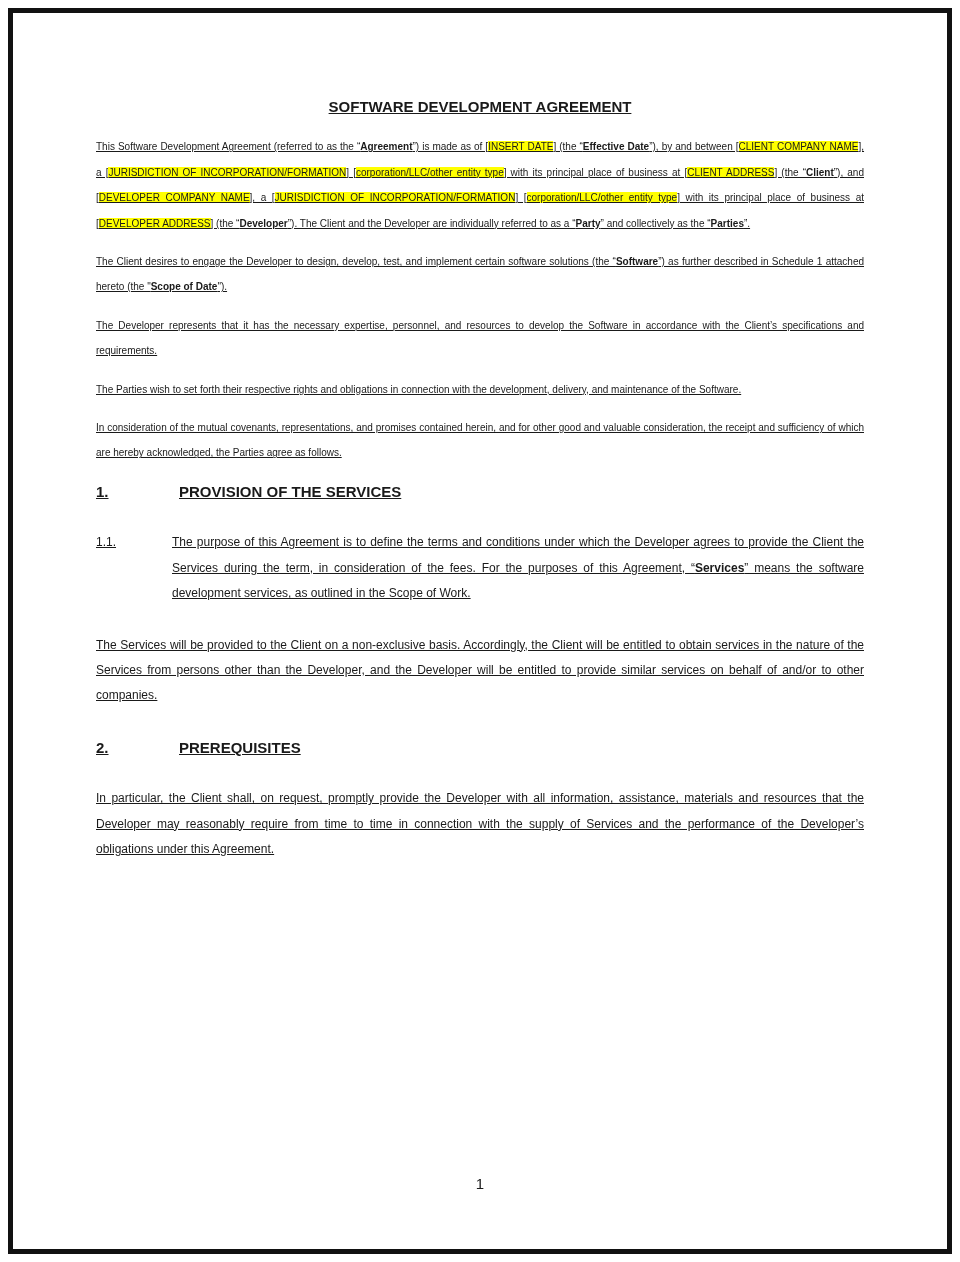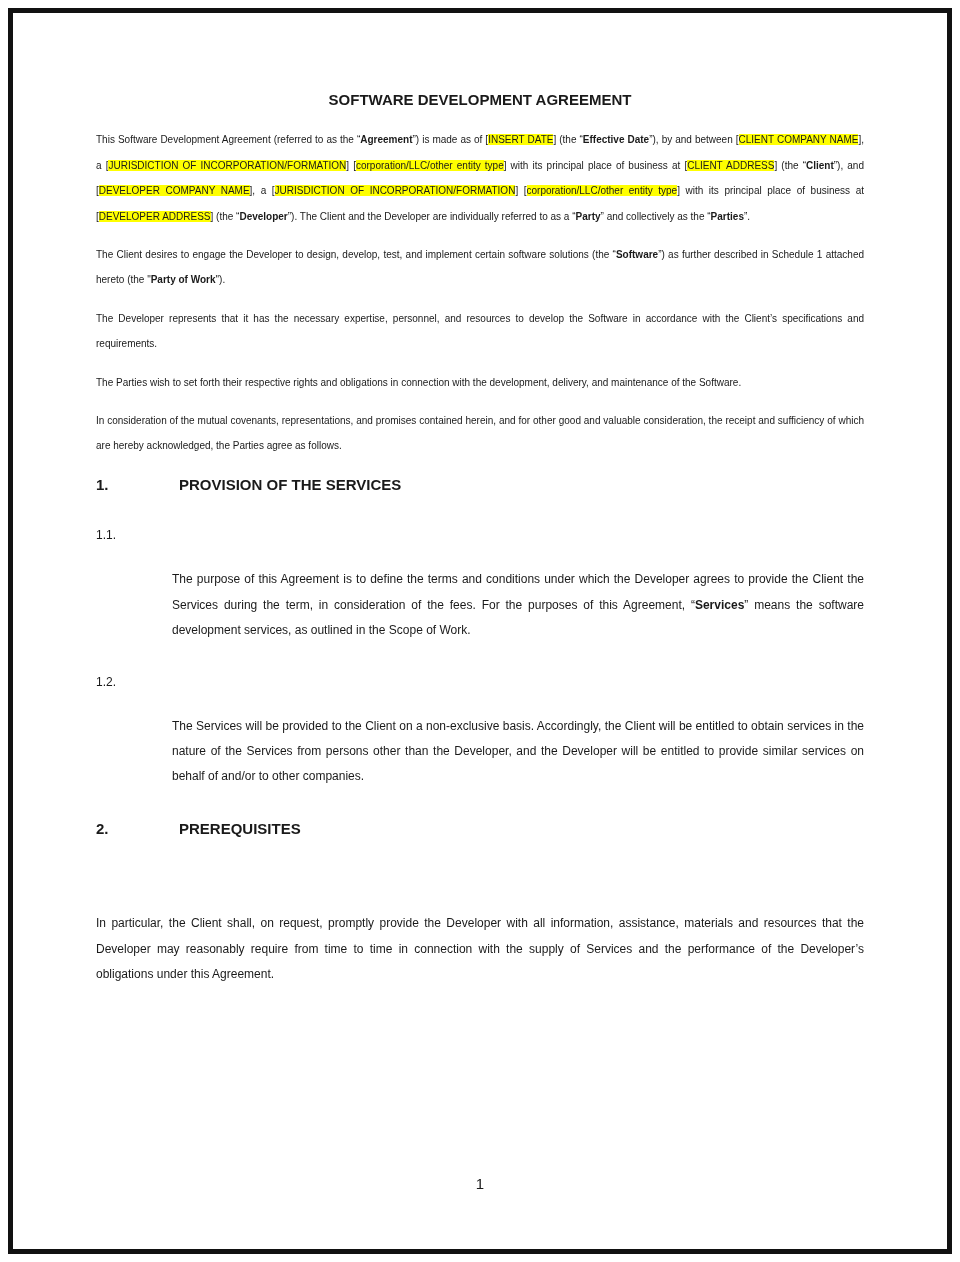--- a/index.html
+++ b/index.html
@@ -14,21 +14,22 @@
   .frame {
     position: absolute;
     left: 8px; top: 8px; right: 8px; bottom: 8px;
     border: 5px solid #111111;
     pointer-events: none;
   }
   .content {
     position: absolute;
     left: 96px;
     right: 96px;
-    top: 87px;
+    top: 94px;
+    text-decoration: underline;
   }
   .doc-title {
     text-align: center;
     font-weight: bold;
     font-size: 15px;
     line-height: 25.4px;
     margin-bottom: 15px;
   }
   .paragraph {
     font-size: 10px;
@@ -51,21 +52,20 @@
     margin-bottom: 26px;
     justify-content: flex-end;
   }
   .num {
     width: 76px;
     flex-shrink: 0;
   }
   .clause-text {
     flex: 1;
     text-align: justify;
-    margin-top: 44px;
   }
   .heading-text { flex: 1; margin-left: 7px; }
   .b { font-weight: bold; }
   .hl { background: #ffff00; }
   .page-number {
     position: absolute;
     top: 1171px;
     left: 0;
     width: 960px;
     text-align: center;
@@ -76,36 +76,35 @@
 </head>
 <body>
 
 <div class="page">
   <div class="frame"></div>
 
   <div class="content">
     <h1 class="doc-title">SOFTWARE DEVELOPMENT AGREEMENT</h1>
 
     <p class="paragraph"><span>This Software Development Agreement (referred to as the “</span><span class="b">Agreement</span><span>”) is made as of [</span><span class="hl">INSERT DATE</span><span>] (the “</span><span class="b">Effective Date</span><span>”), by and between [</span><span class="hl">CLIENT COMPANY NAME</span><span>], a [</span><span class="hl">JURISDICTION OF INCORPORATION/FORMATION</span><span>] [</span><span class="hl">corporation/LLC/other entity type</span><span>] with its principal place of business at [</span><span class="hl">CLIENT ADDRESS</span><span>] (the “</span><span class="b">Client</span><span>”), and [</span><span class="hl">DEVELOPER COMPANY NAME</span><span>], a [</span><span class="hl">JURISDICTION OF INCORPORATION/FORMATION</span><span>] [</span><span class="hl">corporation/LLC/other entity type</span><span>] with its principal place of business at [</span><span class="hl">DEVELOPER ADDRESS</span><span>] (the “</span><span class="b">Developer</span><span>”). The Client and the Developer are individually referred to as a “</span><span class="b">Party</span><span>” and collectively as the “</span><span class="b">Parties</span><span>”.</span></p>
-    <p class="paragraph"><span>The Client desires to engage the Developer to design, develop, test, and implement certain software solutions (the “</span><span class="b">Software</span><span>”) as further described in Schedule 1 attached hereto (the "</span><span class="b">Party of Work</span><span>").</span></p>
+    <p class="paragraph"><span>The Client desires to engage the Developer to design, develop, test, and implement certain software solutions (the “</span><span class="b">Software</span><span>”) as further described in Schedule 1 attached hereto (the "</span><span class="b">Scope of Date</span><span>").</span></p>
     <p class="paragraph"><span>The Developer represents that it has the necessary expertise, personnel, and resources to develop the Software in accordance with the Client’s specifications and requirements.</span></p>
     <p class="paragraph"><span>The Parties wish to set forth their respective rights and obligations in connection with the development, delivery, and maintenance of the Software.</span></p>
     <p class="paragraph"><span>In consideration of the mutual covenants, representations, and promises contained herein, and for other good and valuable consideration, the receipt and sufficiency of which are hereby acknowledged, the Parties agree as follows.</span></p>
 
     <section class="section">
       <div class="heading-row">
         <span class="num">1.</span>
         <span class="heading-text">PROVISION OF THE SERVICES</span>
       </div>
       <div class="clause">
         <span class="num">1.1.</span>
         <div class="clause-text"><span>The purpose of this Agreement is to define the terms and conditions under which the Developer agrees to provide the Client the Services during the term, in consideration of the fees. For the purposes of this Agreement, “</span><span class="b">Services</span><span>” means the software development services, as outlined in the Scope of Work.</span></div>
       </div>
       <div class="clause">
-        <span class="num">1.2.</span>
         <div class="clause-text"><span>The Services will be provided to the Client on a non-exclusive basis. Accordingly, the Client will be entitled to obtain services in the nature of the Services from persons other than the Developer, and the Developer will be entitled to provide similar services on behalf of and/or to other companies.</span></div>
       </div>
     </section>
 
     <section class="section">
       <div class="heading-row">
         <span class="num">2.</span>
         <span class="heading-text">PREREQUISITES</span>
       </div>
       <div class="clause">

